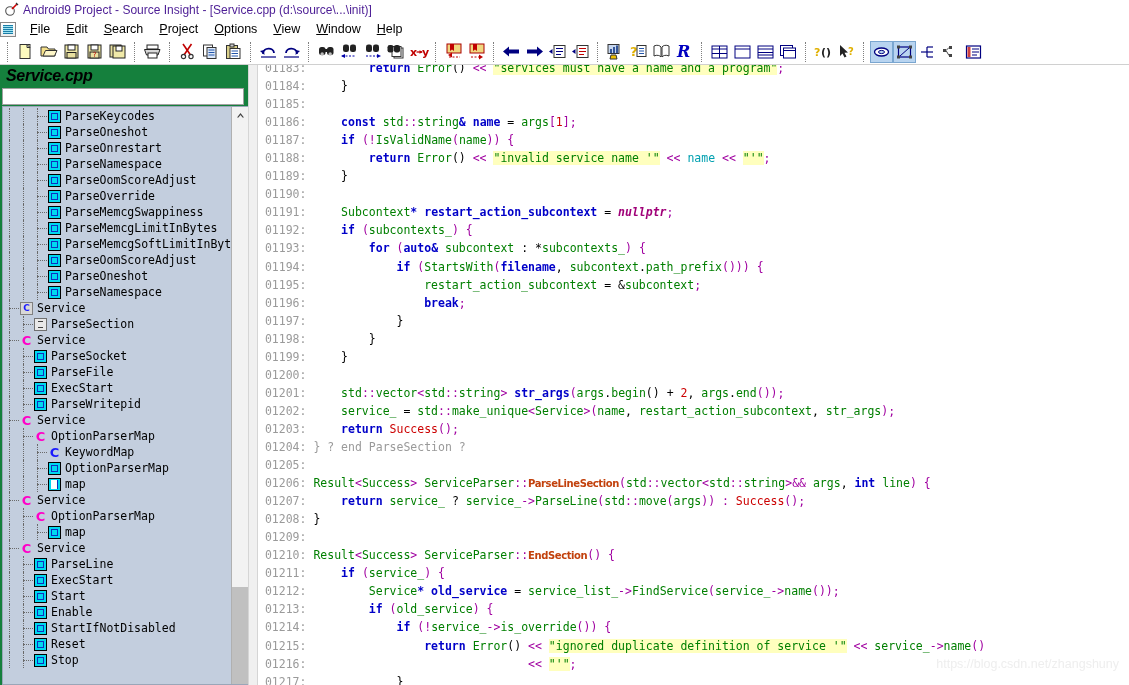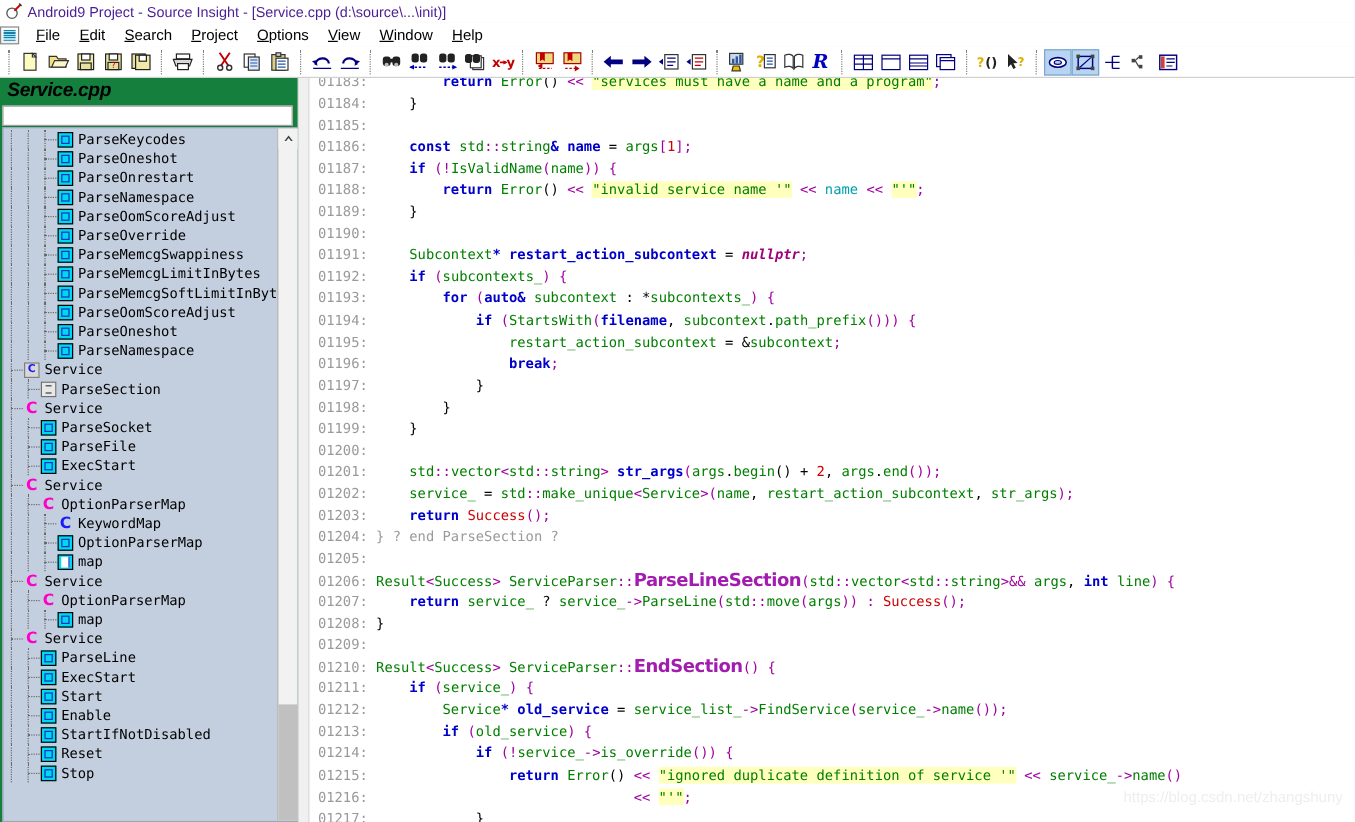--- a/index.html
+++ b/index.html
@@ -251,22 +251,22 @@
   .typ  { color: #007f00; }
   .str  { color: #007f00; background: #ffffbe; }
   .num  { color: #cc0000; }
   .lit  { color: #a00078; font-style: italic; font-weight:bold;}
   .op   { color: #a000a0; }
   .cmt  { color: #9a9a9a; }
   .id   { color: #000; }
   .punc { color: #a000a0; }
   .cyan { color: #00a0b0; }
   .bigfn {
-    color: #a21caf; font-weight: bold;
-    font-size: 15px;
+    color: #c2410c; font-weight: bold;
+    font-size: 10px;
     font-family: "DejaVu Sans", sans-serif;
     letter-spacing: -0.4px;
   }
   .hl-err { color: #cc0000; }
 
   .watermark {
     position: absolute;
     right: 10px; bottom: 14px;
     color: #eeeeee;
     font-size: 12.5px;
@@ -767,20 +767,27 @@
             </div>
             <div class="trow">
               <span class="spacer" style="width: 6px;"></span>
               <span class="guide" style="margin-right: 13px;"></span>
               <span class="elbow"></span>
               <span class="ticon ic-method"></span>
               <span class="tlabel">ExecStart</span>
             </div>
             <div class="trow">
               <span class="spacer" style="width: 6px;"></span>
+              <span class="guide" style="margin-right: 13px;"></span>
+              <span class="elbow"></span>
+              <span class="ticon ic-method"></span>
+              <span class="tlabel">ParseWritepid</span>
+            </div>
+            <div class="trow">
+              <span class="spacer" style="width: 6px;"></span>
               <span class="elbow"></span>
               <span class="ticon ic-class">C</span>
               <span class="tlabel">Service</span>
             </div>
             <div class="trow">
               <span class="spacer" style="width: 6px;"></span>
               <span class="guide" style="margin-right: 13px;"></span>
               <span class="elbow"></span>
               <span class="ticon ic-class">C</span>
               <span class="tlabel">OptionParserMap</span>

